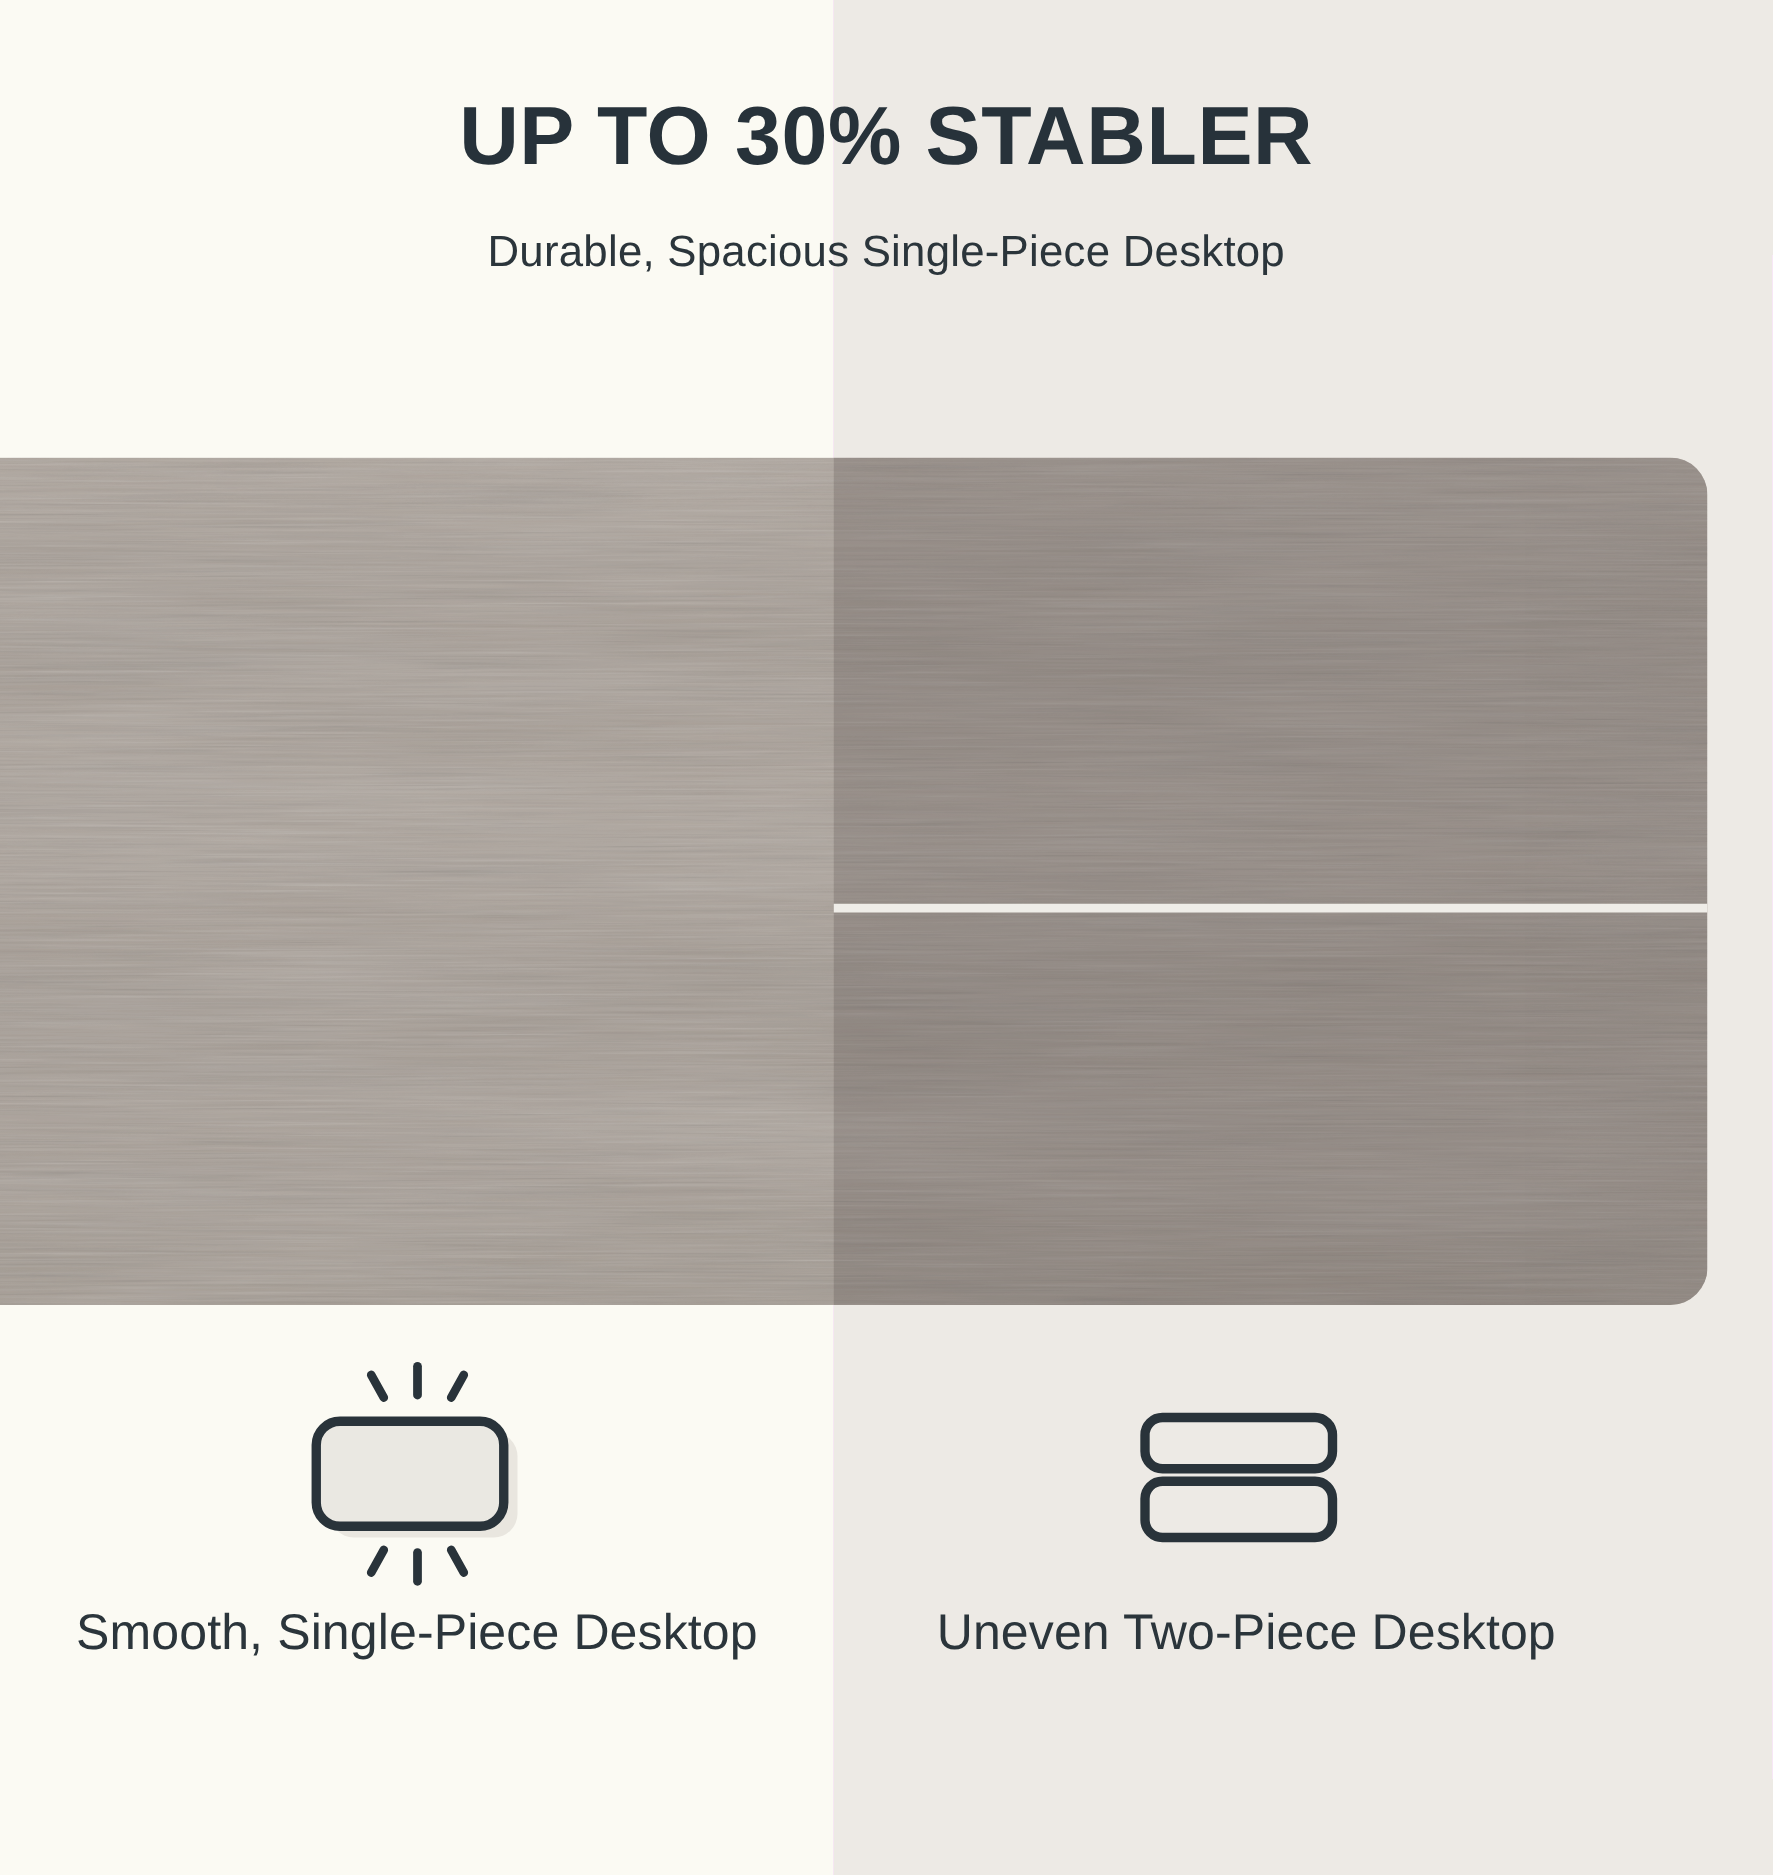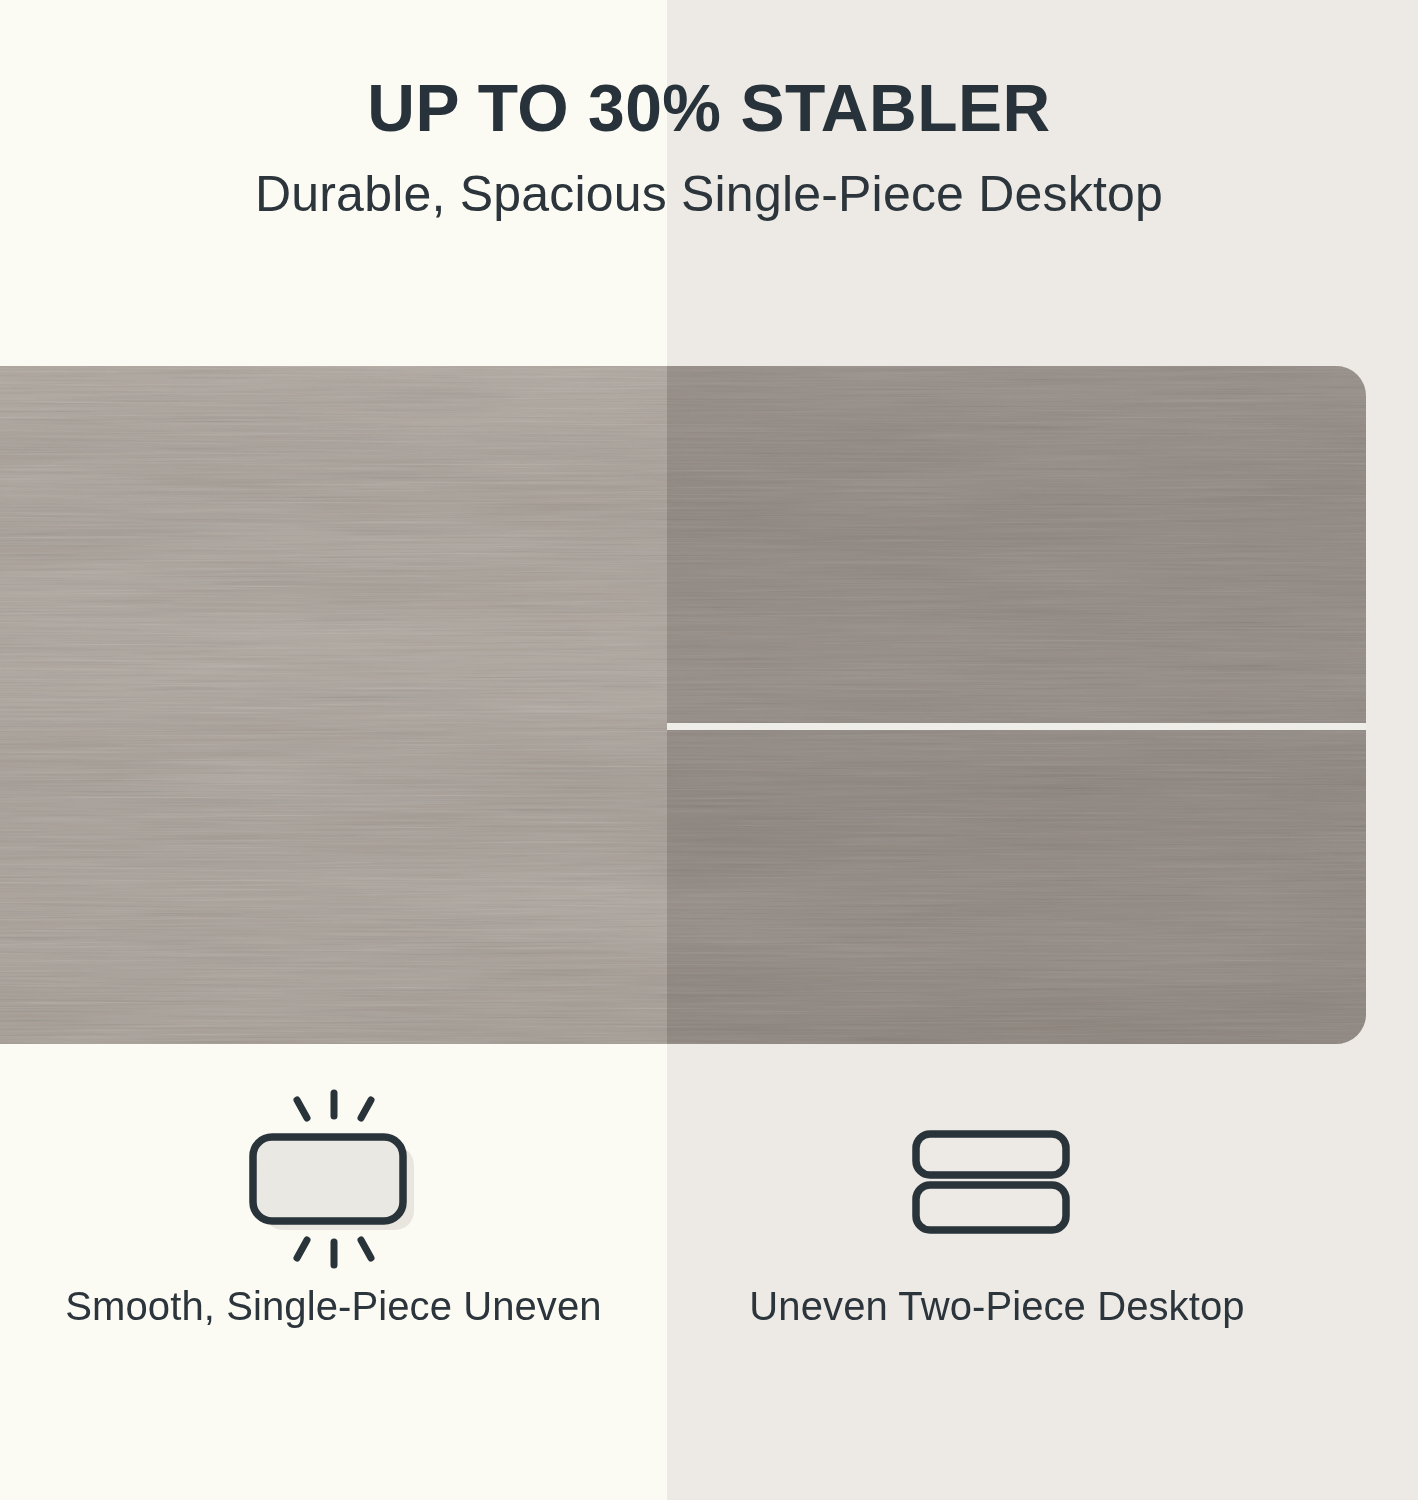--- a/index.html
+++ b/index.html
@@ -42,23 +42,23 @@
     margin: 0;
     padding-top: 74px;
     font-size: 66px;
     font-weight: 700;
     letter-spacing: 0.5px;
     color: #27323A;
     line-height: 1.05;
     font-stretch: condensed;
   }
   .subtitle {
-    margin: 0;
+    margin: 16px;
     padding-top: 24px;
-    font-size: 50px;
+    font-size: 35px;
     font-weight: 400;
     color: #2B353B;
     letter-spacing: 0.2px;
     line-height: 1.1;
   }
 
   
   .desk-wrap {
     position: absolute;
     left: -28px;
@@ -212,21 +212,21 @@
 
           <rect x="19" y="49" width="150" height="84" rx="19" ry="19" fill="#EAE8E2" stroke="#29333A" stroke-width="7.5"></rect>
 
           <g stroke="#29333A" stroke-width="7" stroke-linecap="round">
             <line x1="63" y1="170" x2="73" y2="152"></line>
             <line x1="100" y1="177" x2="100" y2="154"></line>
             <line x1="137" y1="170" x2="127" y2="152"></line>
           </g>
         </svg>
       </div>
-      <div class="caption">Smooth, Single-Piece Uneven</div>
+      <div class="caption">Smooth, Single-Piece Desktop</div>
     </div>
 
     <div class="col col-right">
       <div class="icon-slot">
         <svg width="200" height="190" viewBox="0 0 200 190">
 
           <rect x="19" y="46" width="150" height="41" rx="14" ry="14" fill="none" stroke="#29333A" stroke-width="7.5"></rect>
 
           <rect x="19" y="97" width="150" height="45" rx="14" ry="14" fill="none" stroke="#29333A" stroke-width="7.5"></rect>
         </svg>

